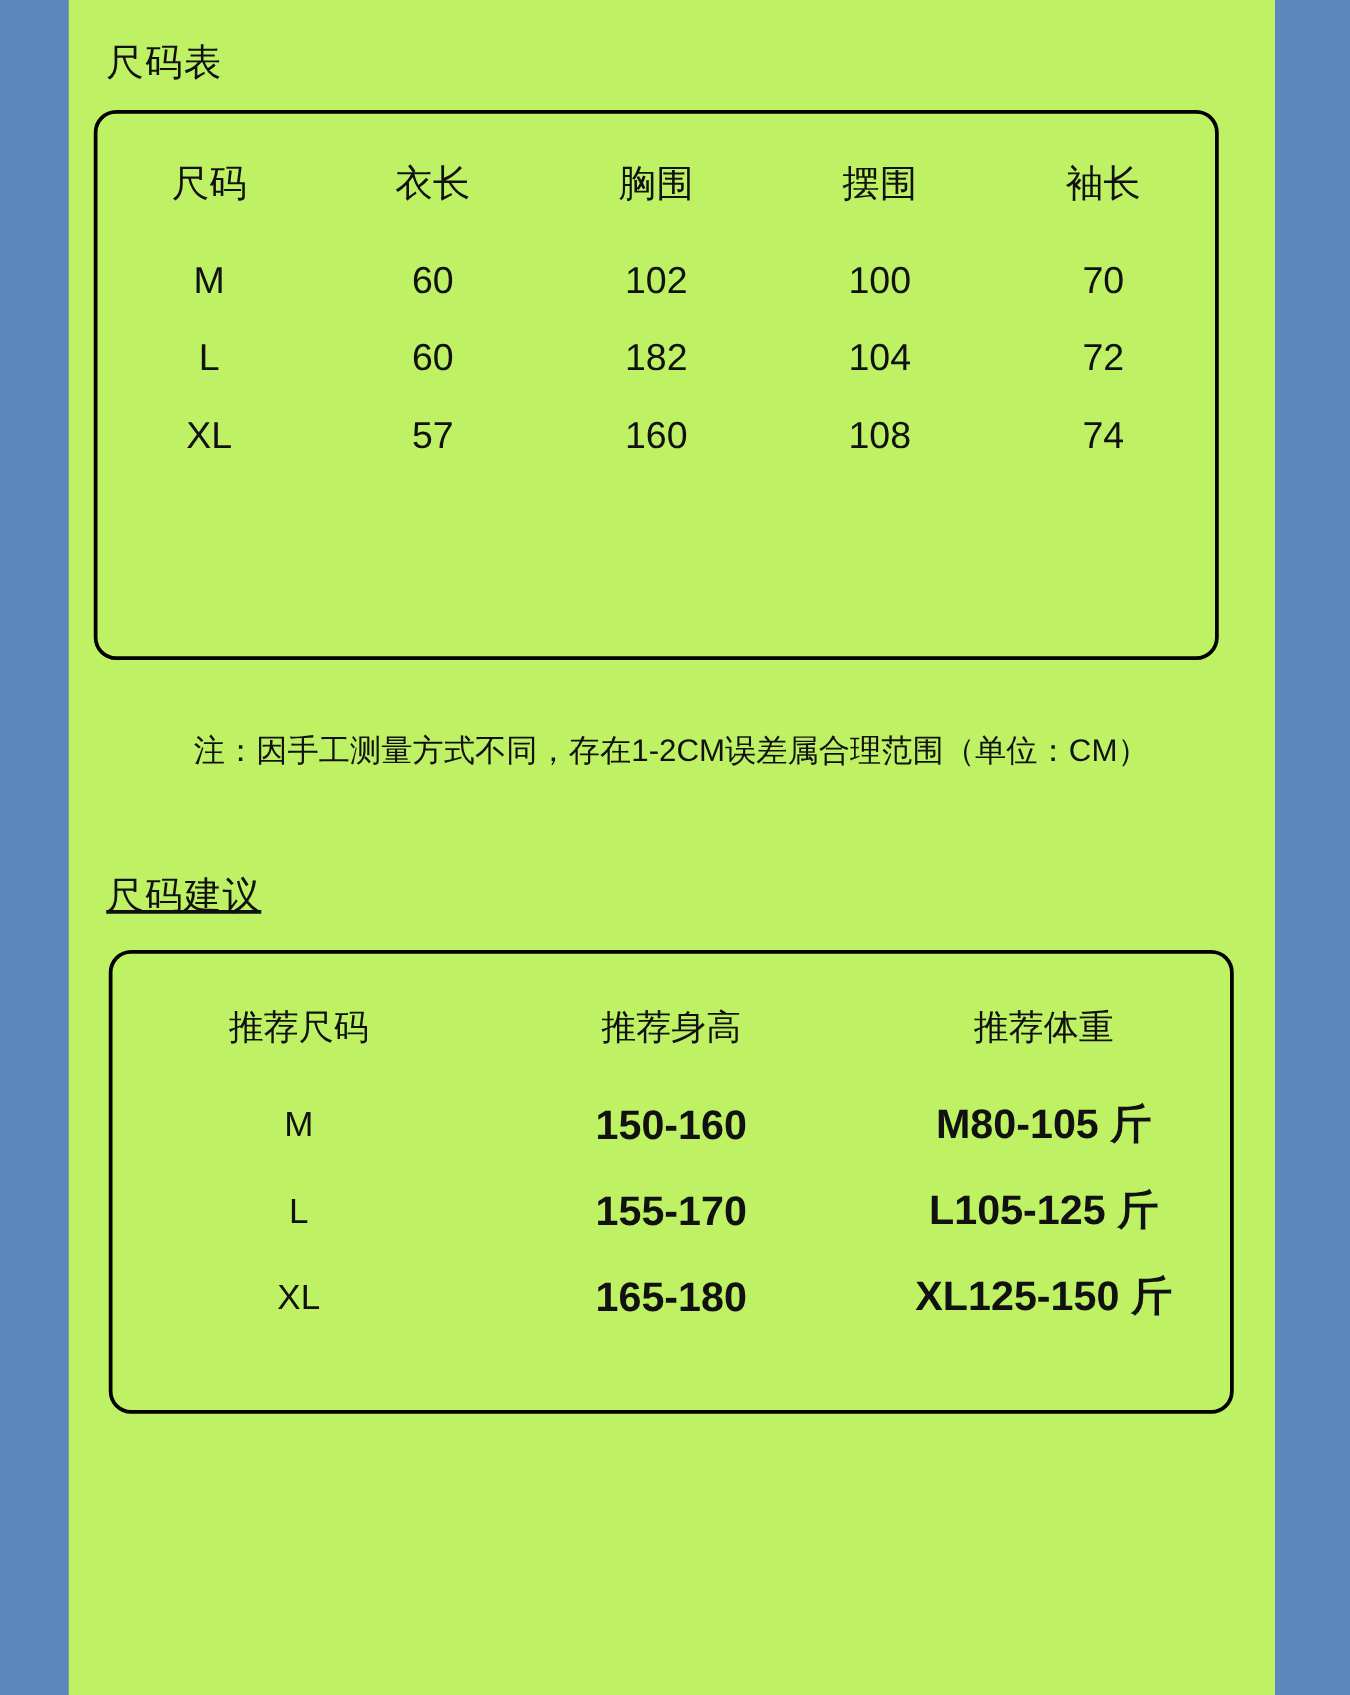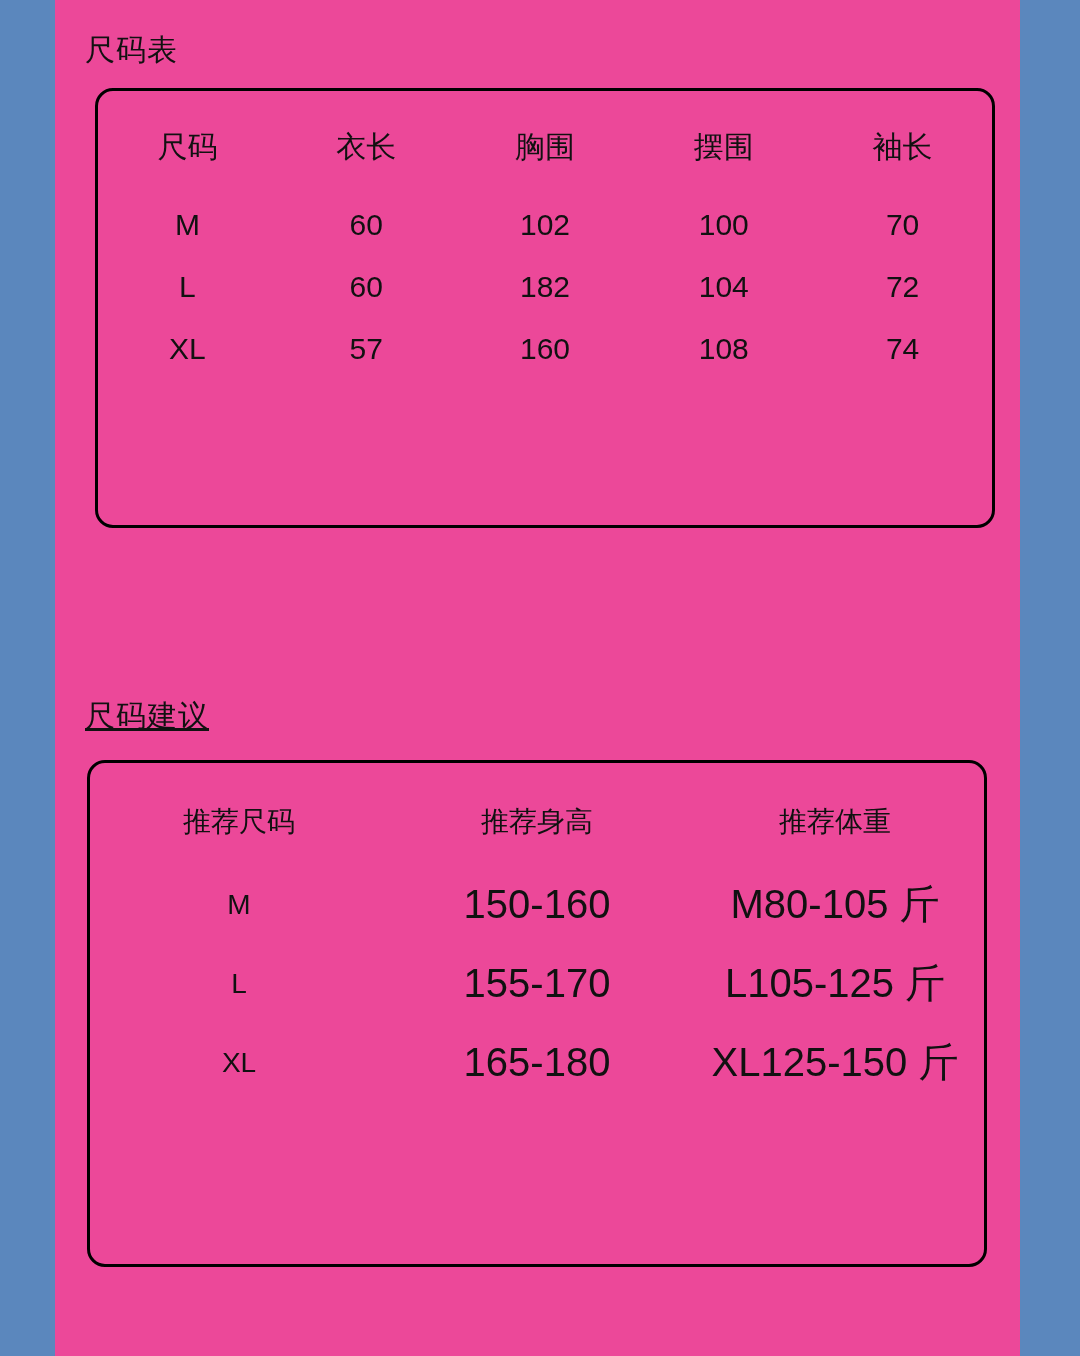--- a/index.html
+++ b/index.html
@@ -12,21 +12,21 @@
     background: #5b87bd;
     font-family: "Liberation Sans", "DejaVu Sans", sans-serif;
     overflow: hidden;
   }
   .page {
     position: absolute;
     left: 55px;
     top: 0;
     width: 965px;
     height: 1356px;
-    background: #ec4899;
+    background: #bef264;
   }
   .left-strip {
     position: absolute;
     left: 0;
     top: 0;
     width: 40px;
     height: 1356px;
     background: #5b87bd;
   }
   .right-strip {
@@ -47,30 +47,30 @@
   #size-chart-title { left: 30px; top: 30px; }
   #size-advice-title { left: 30px; top: 696px; text-decoration: underline; }
 
   .box {
     position: absolute;
     border: 3px solid #000;
     border-radius: 18px;
     box-sizing: border-box;
   }
   #size-chart-box {
-    left: 40px;
+    left: 20px;
     top: 88px;
     width: 900px;
     height: 440px;
   }
   #size-advice-box {
     left: 32px;
     top: 760px;
     width: 900px;
-    height: 507px;
+    height: 371px;
   }
 
   table {
     width: 100%;
     border-collapse: collapse;
     table-layout: fixed;
   }
   #size-chart-box table {
     margin-top: 28px;
   }
@@ -103,22 +103,22 @@
     font-size: 28px;
     color: #111;
     padding: 12px 0;
     text-align: center;
   }
   #size-advice-box td.size-col {
     font-weight: 400;
     font-size: 28px;
   }
   #size-advice-box td.bold-col {
-    font-weight: normal;
-    font-size: 40px;
+    font-weight: bold;
+    font-size: 33px;
   }
 
   .advice-footer {
     position: absolute;
     left: 0;
     right: 0;
     bottom: 18px;
     text-align: center;
     font-size: 34px;
     font-weight: bold;
@@ -177,20 +177,21 @@
           <td>XL</td>
           <td>57</td>
           <td>160</td>
           <td>108</td>
           <td>74</td>
         </tr>
       </tbody>
     </table>
   </div>
 
+  <div class="note" id="note-1">注：因手工测量方式不同，存在1-2CM误差属合理范围（单位：CM）</div>
 
   <div class="section-title" id="size-advice-title">尺码建议</div>
 
   <div class="box" id="size-advice-box">
     <table>
       <thead>
         <tr>
           <th>推荐尺码</th>
           <th>推荐身高</th>
           <th>推荐体重</th>

